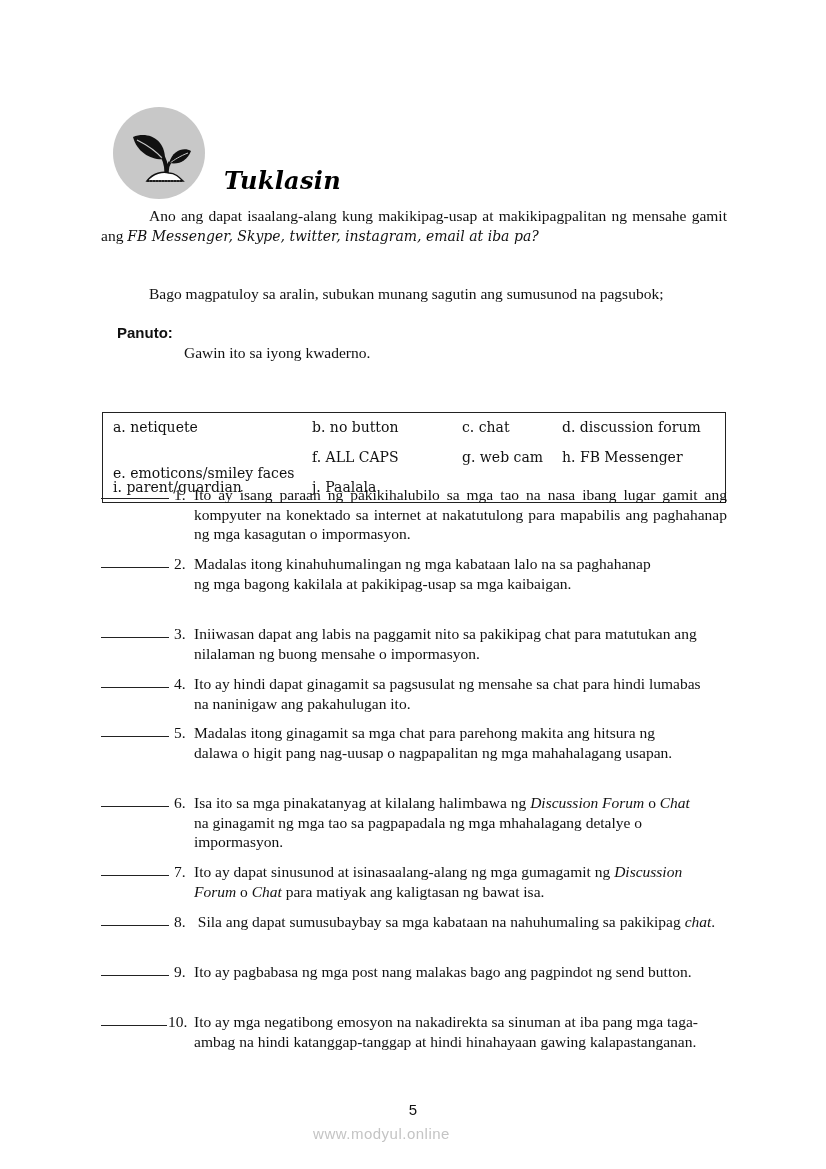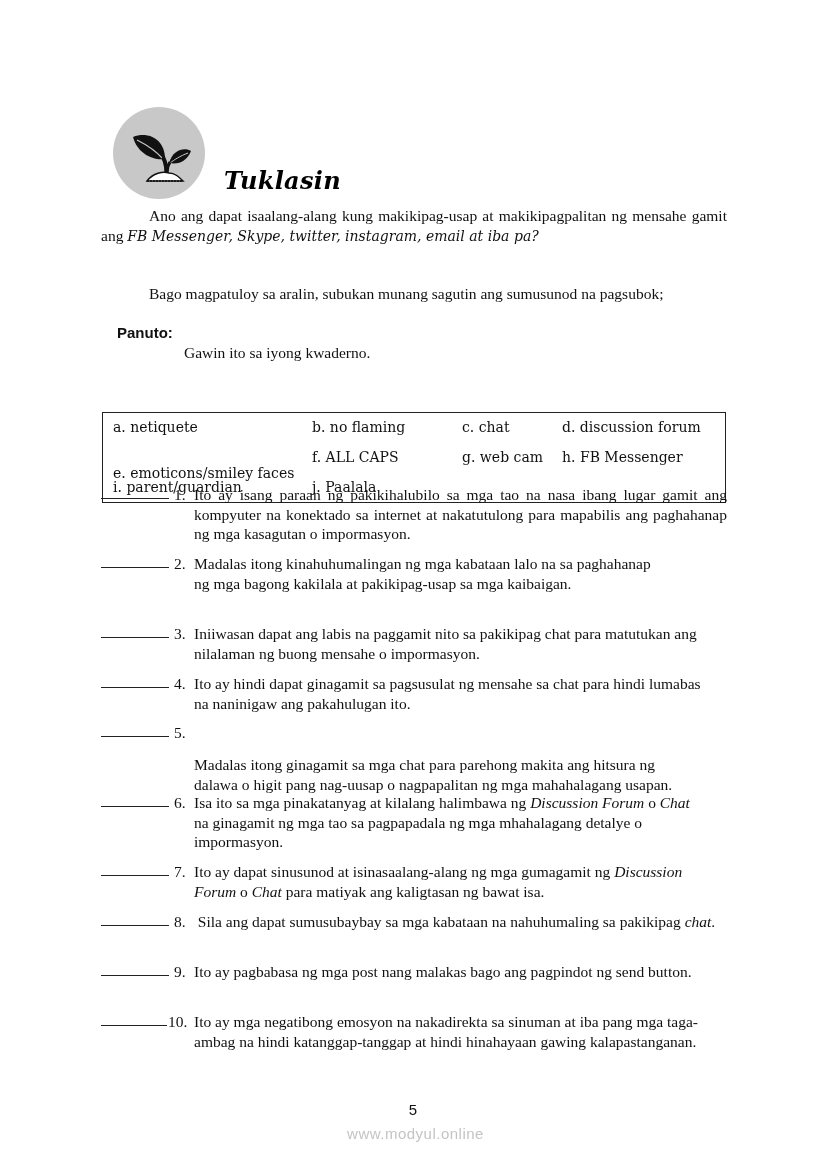--- a/index.html
+++ b/index.html
@@ -20,21 +20,21 @@
   .panuto .lbl-col { width:67px; flex:none;margin-left:16px; }
   .panuto .txt { flex:1; text-align:justify; }
   .choices { left:102px; top:377px; width:622px; height:89px; border:1px solid #222; font-family:"DejaVu Serif", serif; font-size:14px;margin-top:35px; }
   .choice { position:absolute; white-space:nowrap; }
   .q { left:101px; width:626px; font-family:"Liberation Serif", serif; font-size:15.5px; line-height:19.5px; }
   .q .blank { position:absolute; left:0; top:0; width:68px; border-bottom:1px solid #222; height:13px; }
   .q .num { position:absolute; left:73px; top:0; }
   .q .body { margin-left:93px; text-align:justify; }
   .q .body.left { text-align:left; }
   .pageno { left:0; width:826px; top:1101px; text-align:center; font-family:"Liberation Sans", sans-serif; font-size:15px; color:#111; }
-  .site { left:0; width:763px; top:1125px; text-align:center; font-family:"Liberation Sans", sans-serif; font-size:15px; color:#c4c4c4; letter-spacing:0.5px;padding-left:34px; }
+  .site { left:0; width:763px; top:1125px; text-align:center; font-family:"Liberation Sans", sans-serif; font-size:15px; color:#c4c4c4; letter-spacing:0.5px; }
 </style>
 </head>
 <body>
 
 <div class="abs icon-circle">
   <svg viewBox="0 0 92 92">
 
     <path d="M20 30 C35 24 52 32 52 52 C40 54 24 46 20 30 Z" fill="#111"></path>
     <path d="M24 33 C34 38 44 45 50 52" stroke="#c8c8c8" stroke-width="1.2" fill="none"></path>
 
@@ -63,21 +63,21 @@
     <div class="lbl-col"><span class="lbl">Panuto:</span></div>
   </div>
   <div class="row">
     <div class="lbl-col"></div>
     <div>Gawin ito sa iyong kwaderno.</div>
   </div>
 </div>
 
 <div class="abs choices">
   <div class="choice" style="left:10px;top:6px;">a. netiquete</div>
-  <div class="choice" style="left:209px;top:6px;">b. no flaming</div>
+  <div class="choice" style="left:209px;top:6px;">b. no button</div>
   <div class="choice" style="left:359px;top:6px;">c. chat</div>
   <div class="choice" style="left:459px;top:6px;">d. discussion forum</div>
   <div class="choice" style="left:10px;top:52px;">e. emoticons/smiley faces</div>
   <div class="choice" style="left:209px;top:36px;">f. ALL CAPS</div>
   <div class="choice" style="left:359px;top:36px;">g. web cam</div>
   <div class="choice" style="left:459px;top:36px;">h. FB Messenger</div>
   <div class="choice" style="left:10px;top:66px;">i. parent/guardian</div>
   <div class="choice" style="left:209px;top:66px;">j. Paalala</div>
 </div>
 
@@ -101,21 +101,21 @@
 
 <div class="abs q" style="top:674px;">
   <span class="blank"></span>
   <span class="num">4.</span>
   <div class="body left" style="width:520px;">Ito ay hindi dapat ginagamit sa pagsusulat ng mensahe sa chat para hindi lumabas na naninigaw ang pakahulugan ito.</div>
 </div>
 
 <div class="abs q" style="top:723px;">
   <span class="blank"></span>
   <span class="num">5.</span>
-  <div class="body left" style="width:505px;margin-top:32px;">Madalas itong ginagamit sa mga chat para parehong makita ang hitsura ng dalawa o higit pang nag-uusap o nagpapalitan ng mga mahahalagang usapan.</div>
+  <div class="body left" style="width:505px;">Madalas itong ginagamit sa mga chat para parehong makita ang hitsura ng dalawa o higit pang nag-uusap o nagpapalitan ng mga mahahalagang usapan.</div>
 </div>
 
 <div class="abs q" style="top:793px;">
   <span class="blank"></span>
   <span class="num">6.</span>
   <div class="body left" style="width:500px;"><span>Isa ito sa mga pinakatanyag at kilalang halimbawa ng </span><i>Discussion Forum</i><span> o </span><i>Chat</i><span> na ginagamit ng mga tao sa pagpapadala ng mga mhahalagang detalye o impormasyon.</span></div>
 </div>
 
 <div class="abs q" style="top:862px;">
   <span class="blank"></span>

